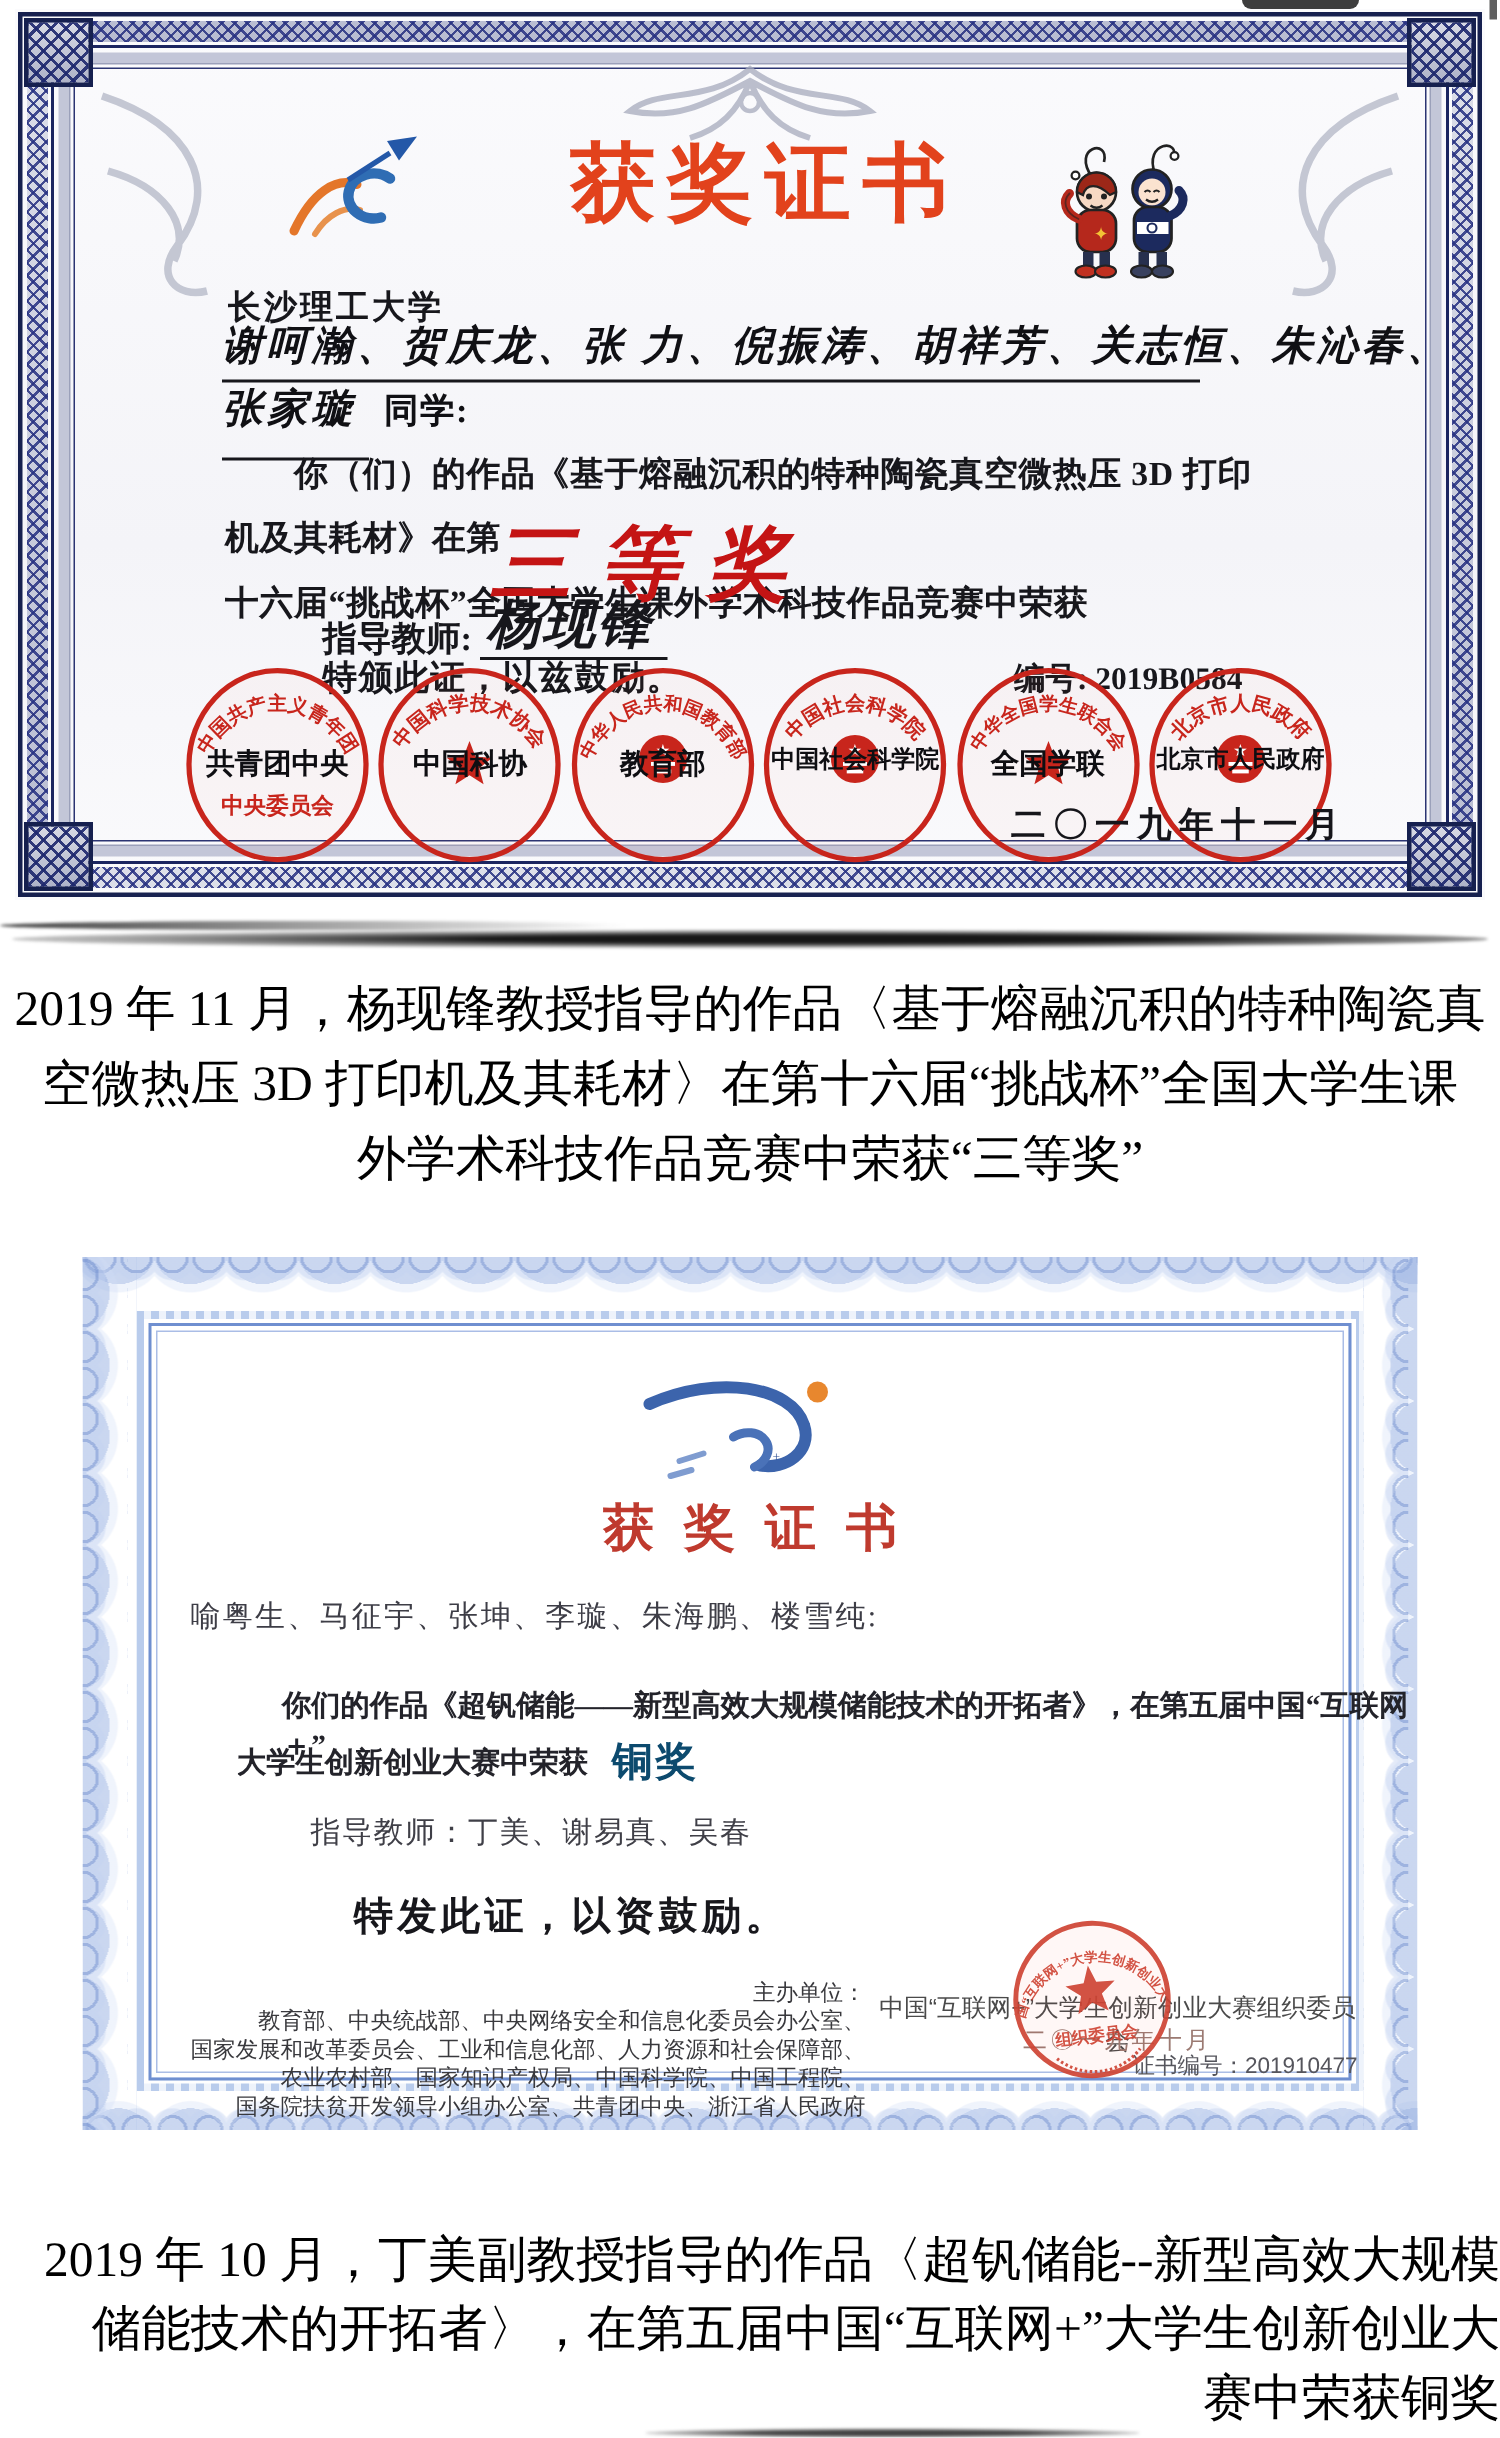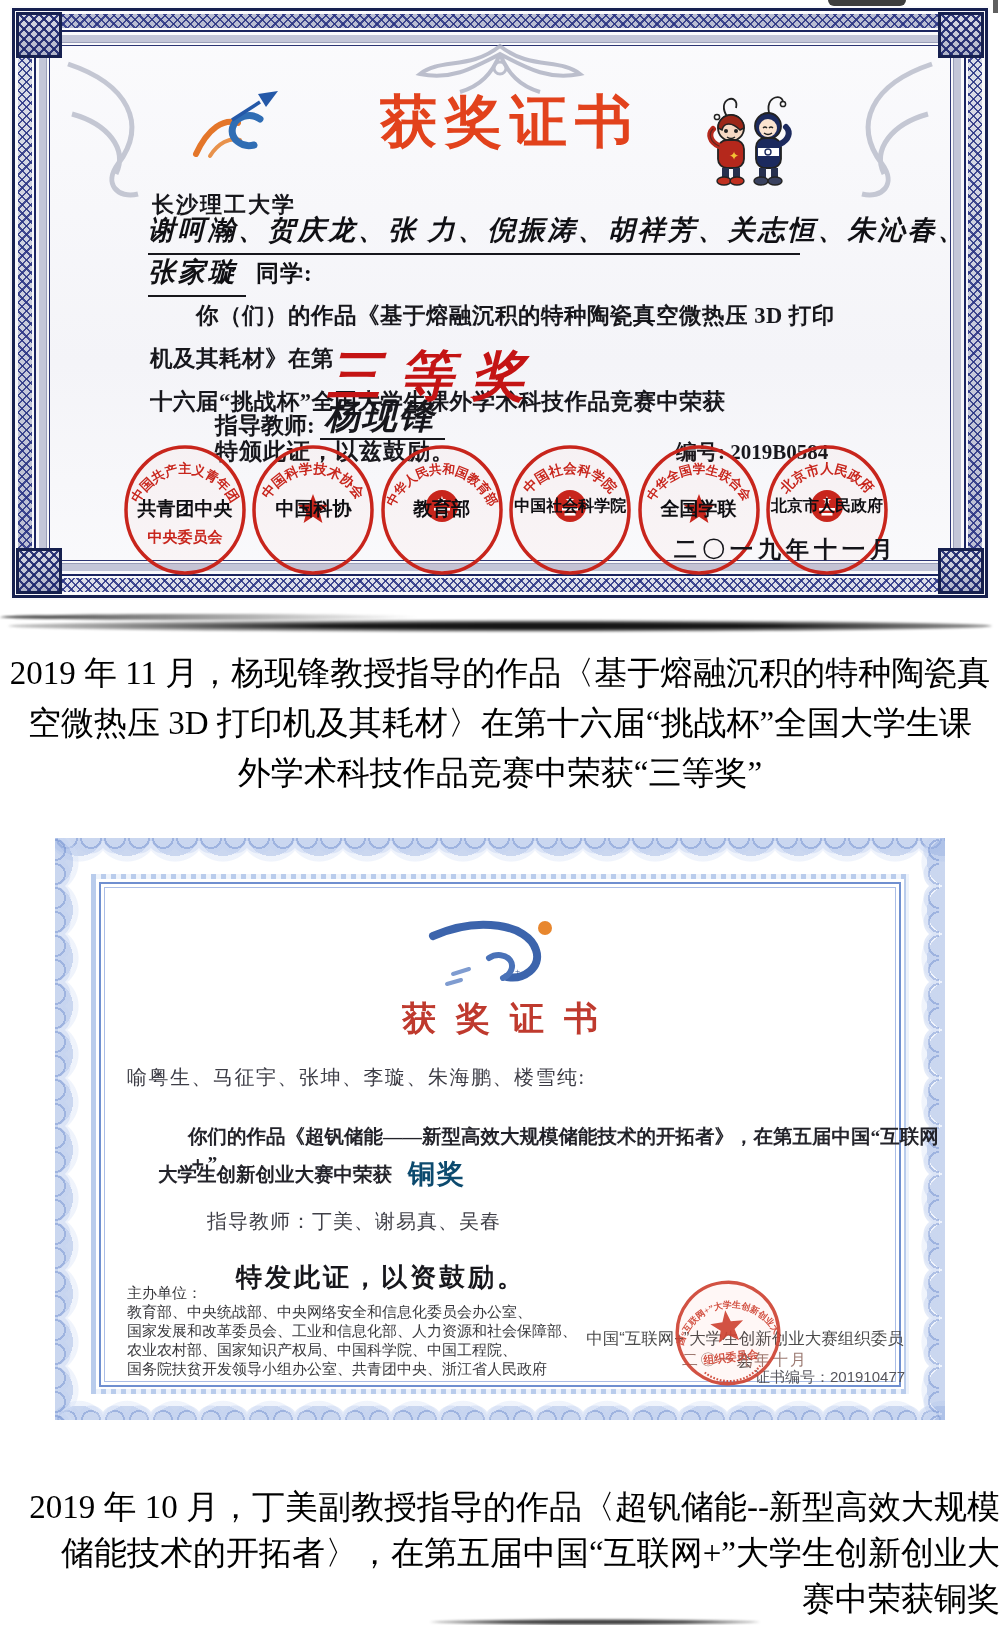--- a/index.html
+++ b/index.html
@@ -39,21 +39,21 @@
   .c1c-tl { left:6px; top:6px; } .c1c-tr { right:6px; top:6px; }
   .c1c-bl { left:6px; bottom:6px; } .c1c-br { right:6px; bottom:6px; }
   .flourish { position:absolute; pointer-events:none; opacity:.75; }
 
   .c1-title { position:absolute; left:280px; width:440px; top:78px; text-align:center;
     font-size:57px; font-weight:bold; color:#e2421c; letter-spacing:8px; }
   .c1-univ { position:absolute; left:142px; top:184px; font-size:22px; font-weight:bold; color:#17171c; letter-spacing:2px; }
   .c1-names1 { position:absolute; left:138px; top:206px; width:652px; font-size:27px; font-weight:bold;
     font-style:italic; color:#101014; letter-spacing:3px; border-bottom:2px solid #17171c; padding-bottom:5px; white-space:nowrap; }
   .c1-names2 { position:absolute; left:138px; top:248px; font-size:27px; color:#101014; }
-  .c1-names2 .nm { font-weight:bold; font-style:italic; border-bottom:2px solid #17171c; padding:0 8px 5px 0; letter-spacing:3px; display:inline-block; }
+  .c1-names2 .nm { font-weight:bold; font-style:italic; border-bottom:2px solid #17171c; padding:0 8px 15px 0; letter-spacing:3px; display:inline-block; }
   .c1-names2 .sfx { font-weight:bold; font-size:23px; margin-left:10px; font-style:normal; letter-spacing:1px; }
   .c1-body { position:absolute; left:140px; top:288px; width:706px; font-size:22.5px; font-weight:bold;
     color:#17171c; line-height:43px; letter-spacing:.5px; }
   .c1-body .ln1 { text-indent:46px; }
   .c1-award { position:absolute; left:0; width:850px; top:334px; text-align:center;
     font-size:54px; font-weight:bold; font-style:italic; color:#c41414; letter-spacing:18px; }
   .c1-advisor { position:absolute; left:205px; top:392px; font-size:23px; font-weight:bold; color:#17171c; }
   .c1-advisor .hand { font-style:italic; font-size:35px; border-bottom:2px solid #17171c;
     padding:0 10px 2px 4px; position:relative; top:-5px; letter-spacing:2px;text-align:center; }
   .c1-grant { position:absolute; left:205px; top:430px; font-size:23px; font-weight:bold; color:#17171c; letter-spacing:1px; }
@@ -102,22 +102,22 @@
     box-shadow:inset 0 0 0 3px #fff, inset 0 0 0 4px #aabde6; }
 
   .c2-title { position:absolute; left:0; width:890px; top:158px; text-align:center;
     font-size:34px; font-weight:bold; color:#bf3a2e; letter-spacing:20px; text-indent:20px; }
   .c2-names { position:absolute; left:72px; top:226px; font-size:20px; color:#3d3d46; letter-spacing:1.5px; }
   .c2-body1 { position:absolute; left:133px; top:285px; font-size:19.5px; font-weight:bold; color:#23232a; }
   .c2-body2 { position:absolute; left:103px; top:318px; font-size:19.5px; font-weight:bold; color:#23232a; }
   .c2-body2 .award2 { color:#0c4a6e; font-size:27px; margin-left:16px; letter-spacing:2px; vertical-align:-2px; }
   .c2-advisor { position:absolute; left:133px; top:370px; font-size:20px; color:#3f3f47; letter-spacing:1px;margin-left:19px; }
   .c2-grant { position:absolute; left:133px; top:422px; font-size:26px; font-weight:bold; color:#17171c; letter-spacing:3px;margin-left:48px; }
-  .c2-org { position:absolute; left:72px; top:445px; font-size:15px; color:#39393d;
-    line-height:19px; font-family:"Liberation Sans", sans-serif; }
+  .c2-org { position:absolute; left:72px; top:481px; font-size:15px; color:#39393d;
+    line-height:19px; font-family:"Liberation Sans", sans-serif;text-align:right; }
   .c2-committee { position:absolute; left:525px; top:490px; width:330px; text-align:center;
     font-size:16.5px; color:#4a4a4a; font-family:"Liberation Sans", sans-serif; }
   .c2-date { position:absolute; left:585px; top:512px; width:210px; text-align:center;
     font-size:16px; color:#9b7a72; font-family:"Liberation Sans", sans-serif; letter-spacing:2px; }
   .c2-serial { position:absolute; left:700px; top:530px; font-size:15px; color:#55555c;
     font-family:"Liberation Sans", sans-serif; }
   .c2-seal { position:absolute; left:618px; top:440px; width:110px; height:110px; transform:rotate(-7deg); opacity:.92; }
 </style>
 </head>
 <body>

